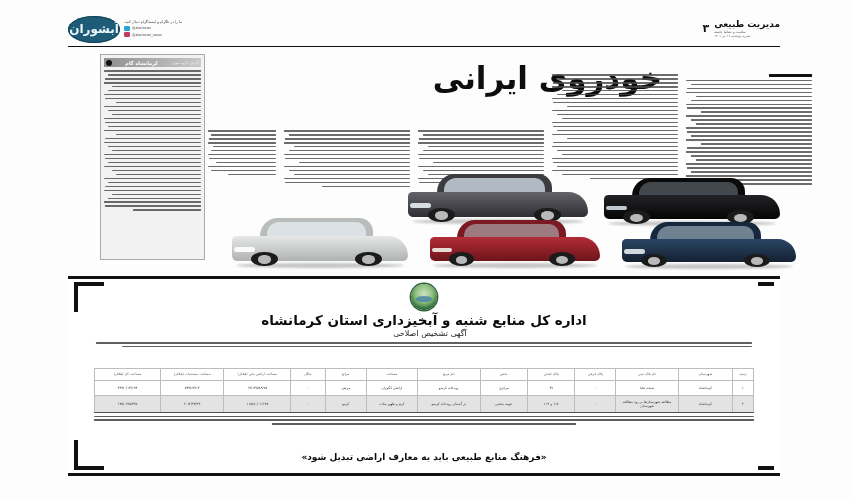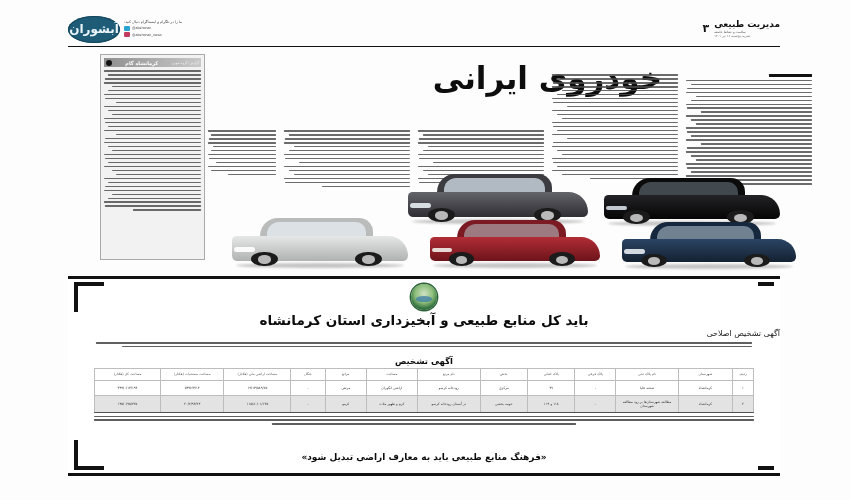--- a/index.html
+++ b/index.html
@@ -116,21 +116,21 @@
   }
   .seal::after{
     content:"";position:absolute;left:20%;top:46%;width:60%;height:22%;
     border-radius:50%;background:#3e7ea8;opacity:.75;
   }
   .n-title{
     position:absolute;left:0;right:0;top:36px;text-align:center;
     font-size:13.5px;font-weight:bold;color:#0c0c0c;letter-spacing:-.4px;
   }
   .n-sub{
-    position:absolute;left:12px;right:0;top:53px;
+    position:absolute;left:12px;right:0;top:53px;text-align:center;
     font-size:8px;color:#1a1a1a;letter-spacing:.6px;
   }
   .n-intro{position:absolute;left:28px;right:28px;top:66px;}
   .n-intro .tline{height:1.5px;background:#3d3d3d;margin-bottom:2.4px;}
   .n-sub2{
     position:absolute;left:0;right:0;top:80px;text-align:center;
     font-size:8.5px;font-weight:bold;color:#0c0c0c;
   }
 
   
@@ -421,29 +421,28 @@
   <div class="notice">
     <div class="nbar-top"></div>
     <div class="nbar-bot"></div>
     <div class="corner tl"></div>
     <div class="corner bl"></div>
     <div class="corner tr"></div>
     <div class="corner br"></div>
 
     <div class="seal"></div>
 
-    <div class="n-title">باید کل منابع طبیعی و آبخیزداری استان کرمانشاه</div>
+    <div class="n-title">اداره کل منابع شنبه و آبخیزداری استان کرمانشاه</div>
     <div class="n-sub">آگهی تشخیص اصلاحی</div>
 
     <div class="n-intro">
       <div class="tline s1"></div>
       <div class="tline s2"></div>
     </div>
 
-    <div class="n-sub2">آگهی تشخیص</div>
 
     <table class="ntab">
       <colgroup>
         <col style="width:3.2%">
           <col style="width:8.2%">
           <col style="width:9.5%">
         <col style="width:6.2%">
           <col style="width:7.2%">
           <col style="width:7.2%">
         <col style="width:9.5%">

